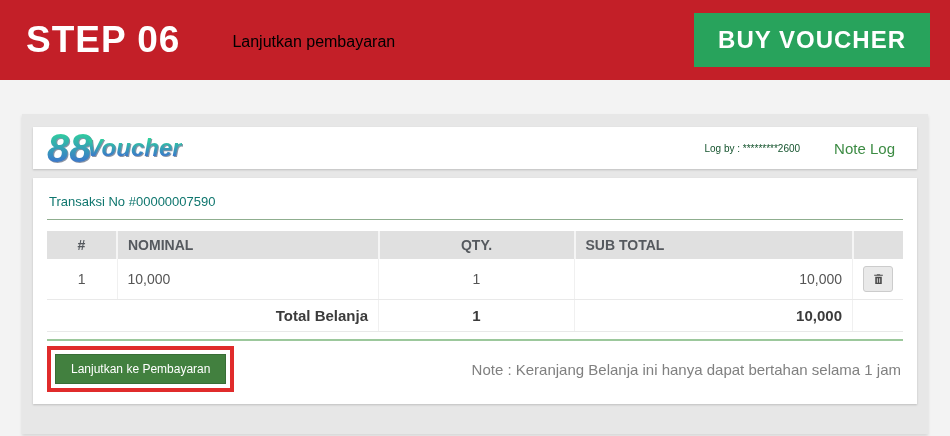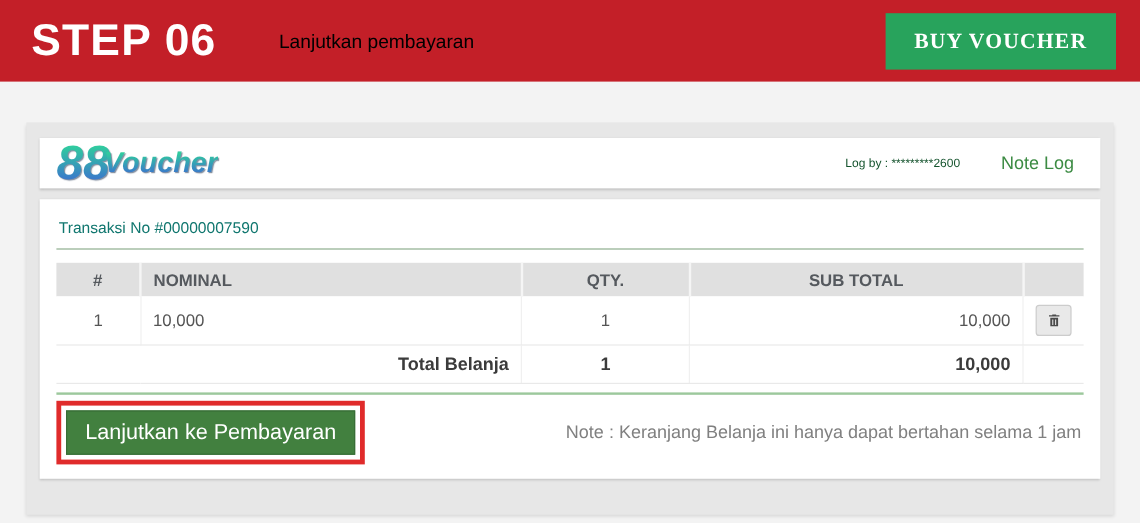--- a/index.html
+++ b/index.html
@@ -4,21 +4,21 @@
 <style>
   * { margin: 0; padding: 0; box-sizing: border-box; }
   html, body { width: 950px; height: 436px; overflow: hidden; }
   body {
     font-family: "Liberation Sans", sans-serif;
     background: #f3f3f3;
   }
 
   
   .banner {
-    height: 68px;
+    height: 80px;
     background: #c31f28;
     display: flex;
     align-items: center;
     padding: 0 20px 0 26px;
   }
   .step-title {
     color: #ffffff;
     font-size: 37px;
     font-weight: bold;
     letter-spacing: 1px;
@@ -27,22 +27,22 @@
     color: #000000;
     font-size: 16px;
     margin-left: 52px;
     margin-top: 4px;
   }
   .buy-voucher-btn {
     margin-left: auto;
     background: #28a35c;
     color: #ffffff;
     border: none;
-    font-family: Liberation Serif, serif;
-    font-size: 18px;
+    font-family: Liberation Sans, sans-serif;
+    font-size: 24px;
     font-weight: bold;
     letter-spacing: 1px;
     padding: 13px 24px;
     cursor: pointer;
   }
 
   
   .card {
     margin: 34px 22px 0 22px;
     background: #e7e7e7;
@@ -113,22 +113,22 @@
     background: #e0e0e0;
     color: #55595e;
     font-weight: bold;
     padding: 6px 10px;
     border-right: 2px solid #f5f5f5;
     white-space: nowrap;
   }
   table.cart th:last-child { border-right: none; }
   th.col-num { width: 70px; text-align: center; }
   th.col-nominal { text-align: left; }
-  th.col-qty { width: 140px; text-align: center; }
-  th.col-subtotal { width: 278px; text-align: center; }
+  th.col-qty { width: 196px; text-align: center; }
+  th.col-subtotal { width: 278px; text-align: left; }
   th.col-action { width: 46px; }
 
   table.cart td {
     padding: 7px 10px;
     border-bottom: 1px solid #e9e9e9;
     border-right: 1px solid #f0f0f0;
     background: #ffffff;
   }
   table.cart td:last-child { border-right: none; }
   td.c { text-align: center; }
@@ -159,21 +159,21 @@
     border: 4px solid #e02b2b;
     padding: 4px;
     display: inline-block;
   }
   .pay-btn {
     background: #42803f;
     border: 1px solid #386d36;
     border-radius: 0;
     color: #ffffff;
     font-family: "Liberation Sans", sans-serif;
-    font-size: 18px;
+    font-size: 12px;
     padding: 7px 15px;
     cursor: pointer;
   }
   .note { margin-left: auto; color: #808080; font-size: 15px; padding-right: 2px; }
 </style>
 </head>
 <body>
 
 <div class="banner">
   <div class="step-title">STEP 06</div>

